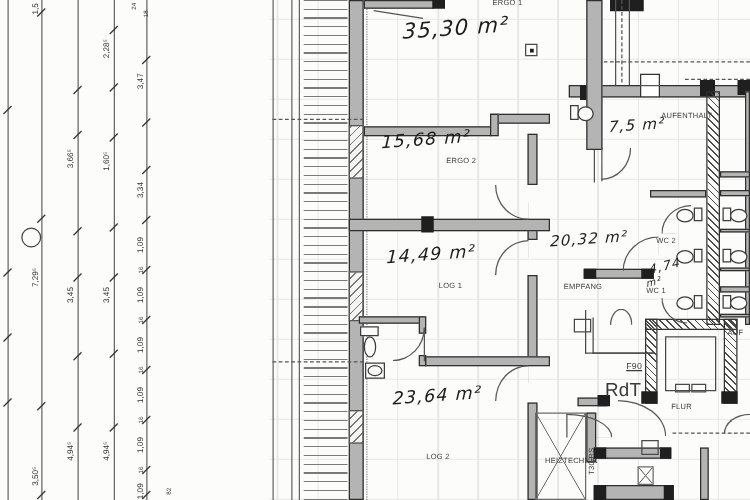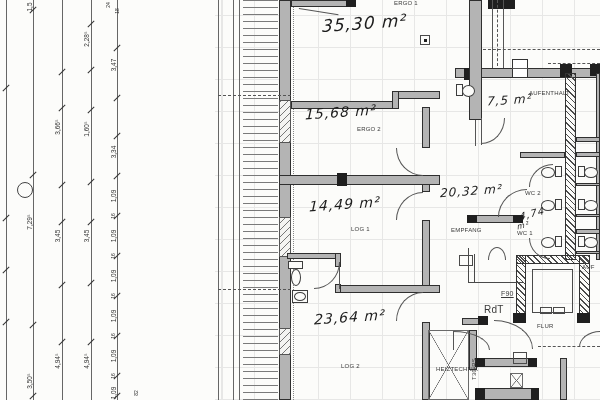--- a/index.html
+++ b/index.html
@@ -246,21 +246,21 @@
       <div class="lbl" style="left: 394px; top: 0px; font-size: 6px;">ERGO 1</div>
       <div class="lbl" style="left: 357px; top: 126px; font-size: 6px;">ERGO 2</div>
       <div class="lbl" style="left: 351px; top: 226px; font-size: 6px;">LOG 1</div>
       <div class="lbl" style="left: 341px; top: 363px; font-size: 6px;">LOG 2</div>
       <div class="lbl" style="left: 529px; top: 90px; font-size: 6px;">AUFENTHALT</div>
       <div class="lbl" style="left: 451px; top: 227px; font-size: 6px;">EMPFANG</div>
       <div class="lbl" style="left: 525px; top: 190px; font-size: 6px;">WC 2</div>
       <div class="lbl" style="left: 517px; top: 230px; font-size: 6px;">WC 1</div>
       <div class="lbl" style="left: 537px; top: 323px; font-size: 6px;">FLUR</div>
       <div class="lbl und" style="left: 501px; top: 290px; font-size: 7px;">F90</div>
-      <div class="lbl" style="left: 484px; top: 304px; font-size: 10px;">RdT</div>
+      <div class="lbl" style="left: 484px; top: 304px; font-size: 15px;">RdT</div>
       <div class="lbl vert" style="left: 471px; top: 358px; font-size: 6px;">T30-RS</div>
       <div class="lbl" style="left: 582px; top: 264px; font-size: 6px;">AUF</div>
       <div class="lbl" style="left: 436px; top: 366px; font-size: 6px;">HEIZTECHNIK</div>
       <div class="hand" style="left: 322px; top: 13px; font-size: 17px;">35,30 m²</div>
       <div class="hand" style="left: 305px; top: 104px; font-size: 14px;">15,68 m²</div>
       <div class="hand" style="left: 309px; top: 196px; font-size: 14px;">14,49 m²</div>
       <div class="hand" style="left: 314px; top: 309px; font-size: 14px;">23,64 m²</div>
       <div class="hand" style="left: 440px; top: 184px; font-size: 12px;">20,32 m²</div>
       <div class="hand" style="left: 487px; top: 93px; font-size: 12px;">7,5 m²</div>
       <div class="hand" style="left: 519px; top: 208px; font-size: 10px; transform: rotate(-14deg) skewX(-6deg);">4,74</div>

